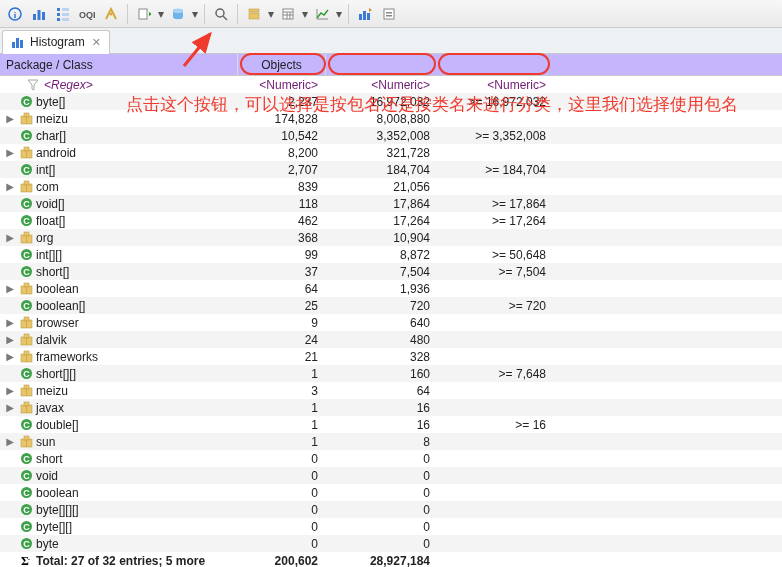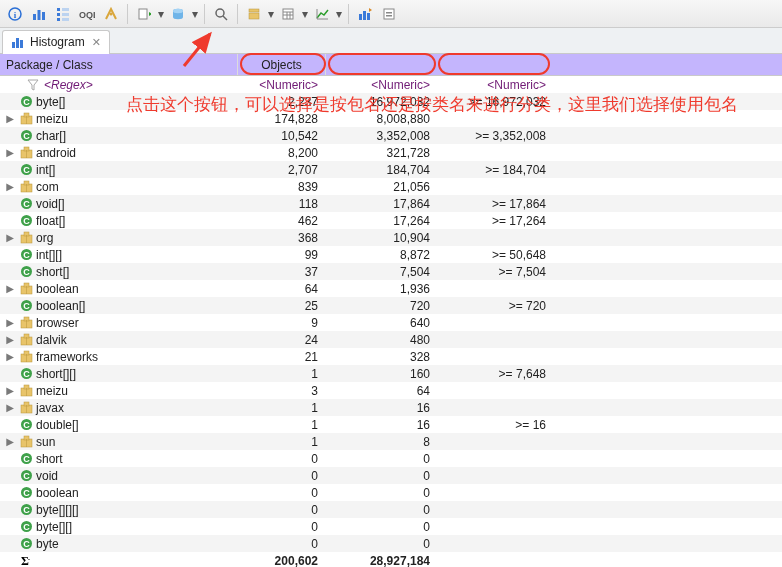--- a/index.html
+++ b/index.html
@@ -691,20 +691,21 @@
     </div>
     <div class="row total-row">
       <div class="cell name">
         <span class="expander"></span>
         <span class="icon">
           <svg width="13" height="13">
             <text x="1" y="11" font-size="12" font-family="serif">Σ</text>
             <text x="8" y="6" font-size="7">.</text>
           </svg>
         </span>
+        <span>Total: 27 of 32 entries; 5 more</span>
       </div>
       <div class="cell num obj">200,602</div>
       <div class="cell num sh">28,927,184</div>
       <div class="cell num rh"></div>
     </div>
   </div>
 
 <svg class="red-arrow" width="40" height="40">
   <defs>
       <marker id="ah" markerWidth="8" markerHeight="8" refX="6" refY="3" orient="auto">

